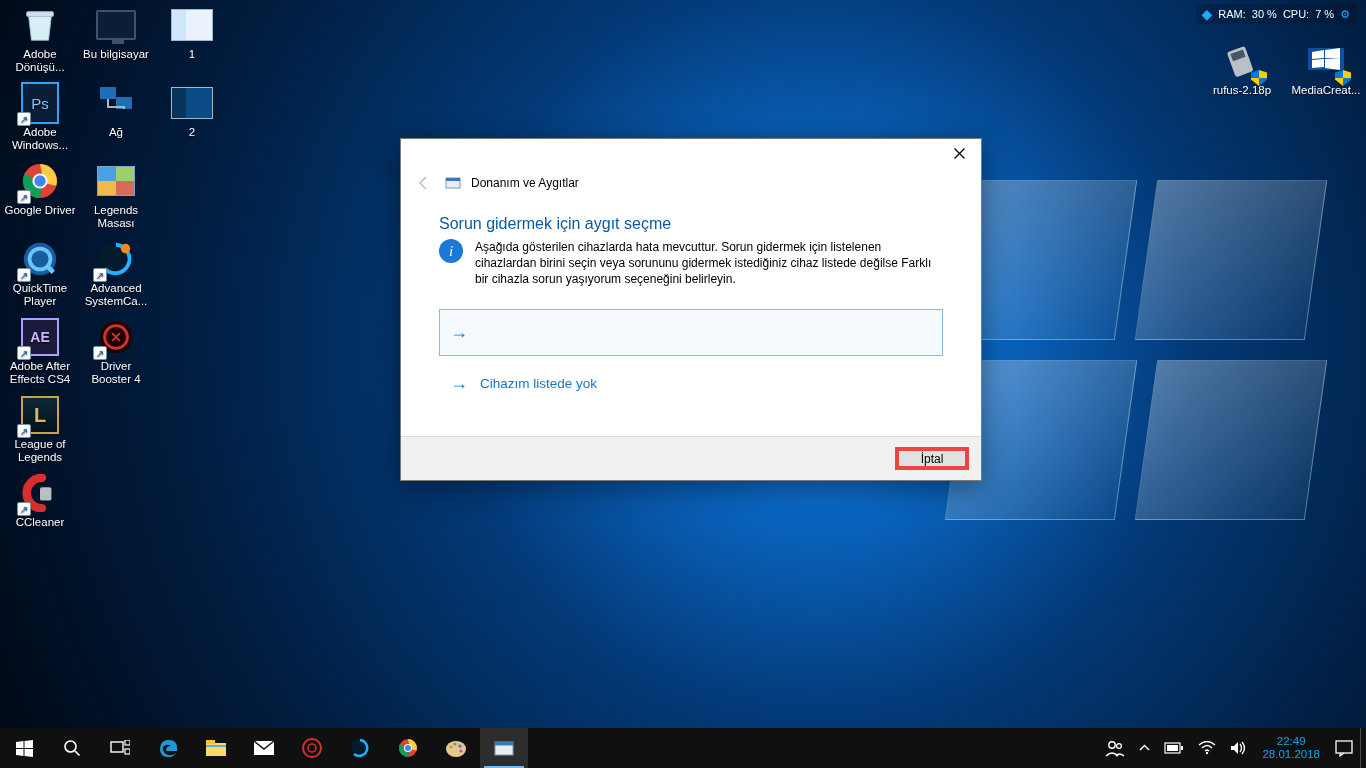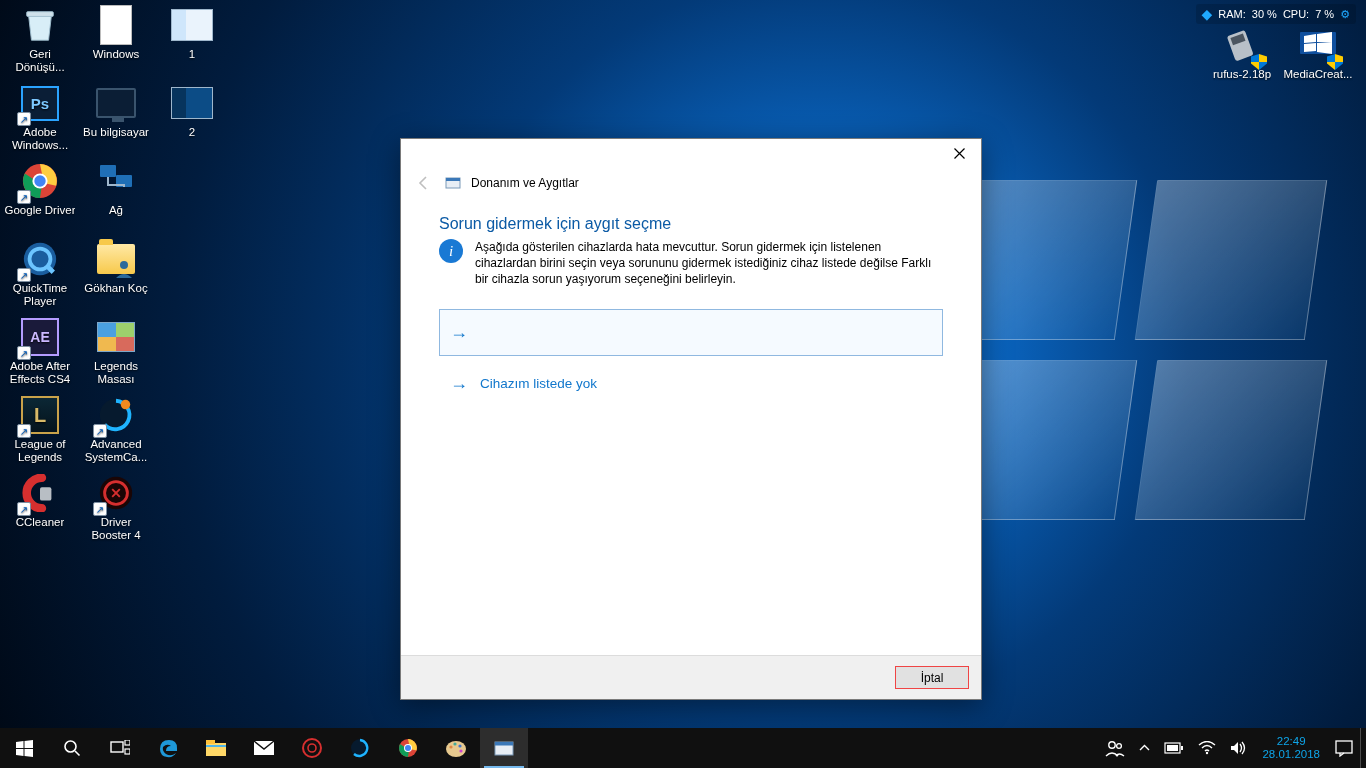--- a/index.html
+++ b/index.html
@@ -18,60 +18,60 @@
 .winlogo .q3 { left: 0; top: 180px; width: 170px; height: 160px; }
 .winlogo .q4 { left: 190px; top: 180px; width: 170px; height: 160px; }
 
 
 .sysmon { position: absolute; top: 4px; right: 10px; color: #fff; font-size: 11px; display: flex; align-items: center; gap: 6px; background: rgba(0,0,0,0.15); padding: 2px 6px; border-radius: 3px; }
 .sysmon .dot { color:#1fa9ff; font-size:14px; }
 .sysmon .gear { color:#1fa9ff; }
 
 
 .icons { position: absolute; left: 2px; top: 2px; width: 230px; }
-.icons-right { position: absolute; right: 2px; top: 22px; width: 160px; display:flex; gap:0; }
+.icons-right { position: absolute; right: 2px; top: 38px; width: 160px; display:flex; gap:0;justify-content:space-between; }
 .icon {
   width: 76px; height: 78px; display: flex; flex-direction: column; align-items: center; justify-content: flex-start;
   color: #fff; font-size: 11.5px; text-align: center; padding: 2px; cursor: pointer;
   text-shadow: 0 1px 2px rgba(0,0,0,0.9);
 }
 .icon .pic { width: 42px; height: 42px; display:flex; align-items:center; justify-content:center; margin-bottom:2px; position:relative; }
 .icon .lbl { line-height: 13px; max-width: 72px; overflow: hidden; }
 .shortcut-arrow { position:absolute; left:-2px; bottom:-2px; width:14px; height:14px; background:#fff; border:1px solid #7c8ea0; border-radius:2px; display:flex; align-items:center; justify-content:center; font-size:10px; color:#005bbb; }
 .shield-badge { position:absolute; right:-4px; bottom:-4px; width:16px; height:16px; }
 
 .col { position:absolute; display:flex; flex-direction:column; }
 .col1 { left:0; top:0; }
 .col2 { left:76px; top:0; }
 .col3 { left:152px; top:0; }
 
 
 .dialog {
-  position: absolute; left: 400px; top: 138px; width: 582px; height: 562px;
+  position: absolute; left: 400px; top: 138px; width: 582px; height: 343px;
   background: #fff; border: 1px solid #7a7a7a; box-shadow: 0 6px 28px rgba(0,0,0,0.45);
   display:flex; flex-direction:column;
 }
 .dialog .titlebar { height: 30px; display:flex; justify-content:flex-end; align-items:flex-start; }
 .dialog .closebtn { width: 44px; height: 28px; display:flex; align-items:center; justify-content:center; cursor:pointer; }
 .dialog .closebtn svg { width:11px; height:11px; }
 .dialog .header { padding: 0 38px 0 12px; display:flex; align-items:center; gap:10px; height:28px; }
 .dialog .backbtn { width:22px; height:22px; display:flex; align-items:center; justify-content:center; color:#9c9c9c; cursor:default; }
 .dialog .appicon { width:16px; height:16px; }
 .dialog .wiztitle { font-size:12px; color:#000; }
 .dialog .body { padding: 18px 38px 10px 38px; flex:1; }
 .dialog .heading { color:#0b5aa5; font-size:16px; font-weight:400; margin-bottom:6px; }
 .dialog .inforow { display:flex; gap:12px; margin-bottom:22px; }
 .dialog .infoicon { width:24px; height:24px; flex-shrink:0; background:#1979d4; border-radius:50%; color:#fff; display:flex; align-items:center; justify-content:center; font-family:Georgia,serif; font-style:italic; font-size:15px; }
 .dialog .infotext { font-size:12px; color:#000; line-height:16px; }
 .dialog .option { border:1px solid transparent; padding:12px 10px; display:flex; align-items:center; gap:12px; cursor:pointer; margin-bottom:4px; }
 .dialog .option.selected { border-color:#8fb8e0; background:#f5faff; }
 .dialog .option .arrow { color:#1177cc; font-size:18px; width:18px; text-align:center; }
 .dialog .option .optlabel { color:#1177cc; font-size:13.5px; }
 .dialog .footer { height:44px; background:#f0f0f0; border-top:1px solid #dcdcdc; display:flex; align-items:center; justify-content:flex-end; padding:0 12px; }
-.dialog .cancelbtn { min-width:74px; height:23px; background:#e1e1e1; border:1px solid #ef4444; font-size:12px; cursor:pointer; }
+.dialog .cancelbtn { min-width:74px; height:23px; background:#e1e1e1; border:4px solid #ef4444; font-size:12px; cursor:pointer; }
 
 
 .taskbar {
   position:absolute; left:0; bottom:0; width:100%; height:40px; background:#101010;
   display:flex; align-items:center; color:#0ea5e9;
 }
 .tbtn { width:48px; height:40px; display:flex; align-items:center; justify-content:center; cursor:pointer; position:relative; }
 .tbtn.active { background:rgba(255,255,255,0.12); }
 .tbtn.active::after { content:""; position:absolute; left:4px; right:4px; bottom:0; height:2px; background:#76b9ed; }
 .tray { margin-left:auto; display:flex; align-items:center; height:40px; }
@@ -114,25 +114,25 @@
 
   <div class="icons">
     <div class="col col1">
       <div class="icon">
         <div class="pic">
             <svg class="i-recycle" viewBox="0 0 40 40">
               <path d="M8 10 L32 10 L29 36 L11 36 Z" fill="#d8eef7" stroke="#9fbecd"></path>
               <rect x="6" y="6" width="28" height="5" rx="1" fill="#cfe1ea" stroke="#9fbecd"></rect>
             </svg>
           </div>
-        <div class="lbl">Geri Dönüşü...</div>
-      </div>
-      <div class="icon">
-        <div class="pic">
-            <div style="width:38px;height:35px;background:#0a1e36;border:2px solid #2aa3ff;display:flex;align-items:center;justify-content:center;color:#7cc8ff;font-weight:bold;font-size:15px;">Ps</div>
+        <div class="lbl">Adobe Dönüşü...</div>
+      </div>
+      <div class="icon">
+        <div class="pic">
+            <div style="width:38px;height:42px;background:#0a1e36;border:2px solid #2aa3ff;display:flex;align-items:center;justify-content:center;color:#7cc8ff;font-weight:normal;font-size:15px;">Ps</div>
             <div class="shortcut-arrow">↗</div>
           </div>
         <div class="lbl">Adobe Windows...</div>
       </div>
       <div class="icon">
         <div class="pic">
             <svg width="38" height="38" viewBox="0 0 40 40">
               <circle cx="20" cy="20" r="18" fill="#db4437"></circle>
               <path d="M20 2 A18 18 0 0 1 37 25 L24 22 Z" fill="#ffcd40"></path>
               <path d="M4 12 A18 18 0 0 0 20 38 L22 24 Z" fill="#0f9d58"></path>
@@ -176,49 +176,33 @@
             </svg>
             <div class="shortcut-arrow">↗</div>
           </div>
         <div class="lbl">CCleaner</div>
       </div>
     </div>
 
     <div class="col col2">
       <div class="icon">
         <div class="pic">
-            <div class="i-paper"></div>
-          </div>
-        <div class="lbl">Windows</div>
-      </div>
-      <div class="icon">
-        <div class="pic">
             <div class="i-pc"></div>
           </div>
         <div class="lbl">Bu bilgisayar</div>
       </div>
       <div class="icon">
         <div class="pic">
             <svg width="40" height="36" viewBox="0 0 40 36">
               <rect x="4" y="2" width="16" height="12" fill="#1f6fb6" rx="1"></rect>
               <rect x="20" y="12" width="16" height="12" fill="#1f6fb6" rx="1"></rect>
               <path d="M12 14 L12 22 L28 22 L28 24" stroke="#9fb7cc" stroke-width="2" fill="none"></path>
             </svg>
           </div>
         <div class="lbl">Ağ</div>
-      </div>
-      <div class="icon">
-        <div class="pic">
-            <div class="i-folder"></div>
-            <svg style="position:absolute;width:22px;height:22px;right:2px;bottom:0" viewBox="0 0 22 22">
-              <circle cx="11" cy="7" r="4" fill="#2b6a9b"></circle>
-              <path d="M3 20 Q11 12 19 20 Z" fill="#2b6a9b"></path>
-            </svg>
-          </div>
-        <div class="lbl">Gökhan Koç</div>
       </div>
       <div class="icon">
         <div class="pic">
             <div style="width:38px;height:30px;background:#e8f1f9;border:1px solid #7da7c9;display:grid;grid-template-columns:1fr 1fr;grid-template-rows:1fr 1fr;">
               <div style="background:#4aa0e0"></div>
               <div style="background:#9dd06c"></div>
               <div style="background:#f0b94f"></div>
               <div style="background:#d86a5c"></div>
             </div>
           </div>

